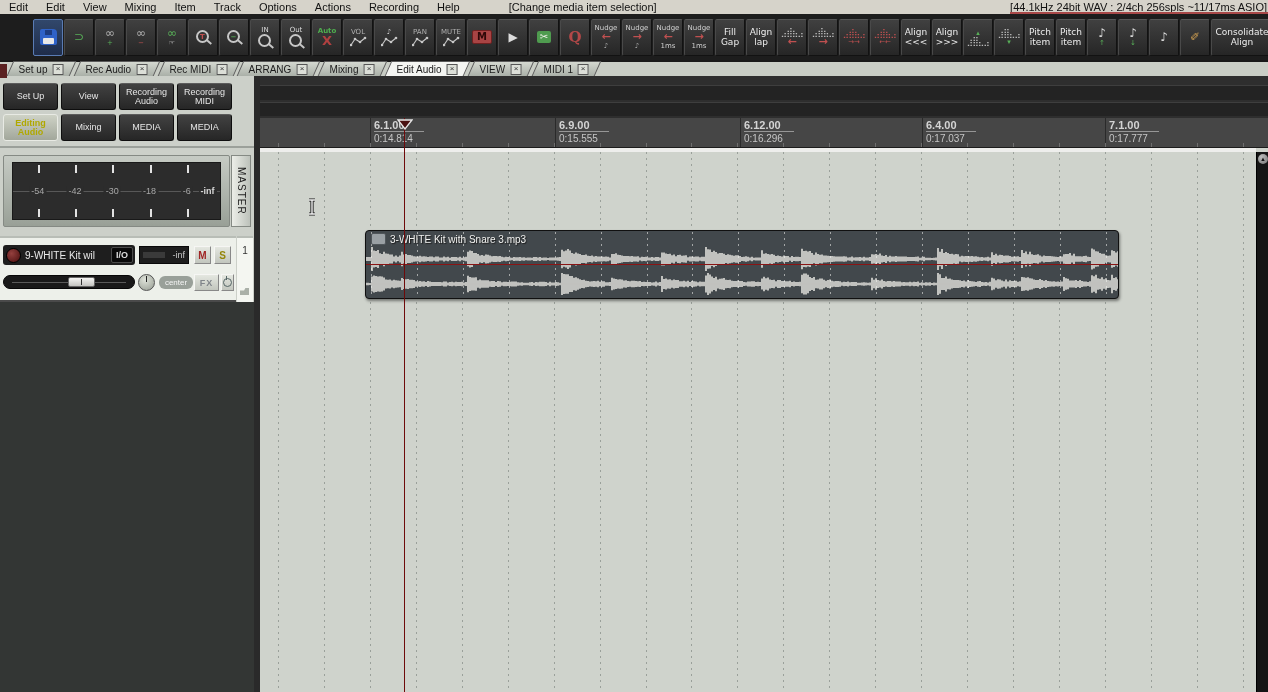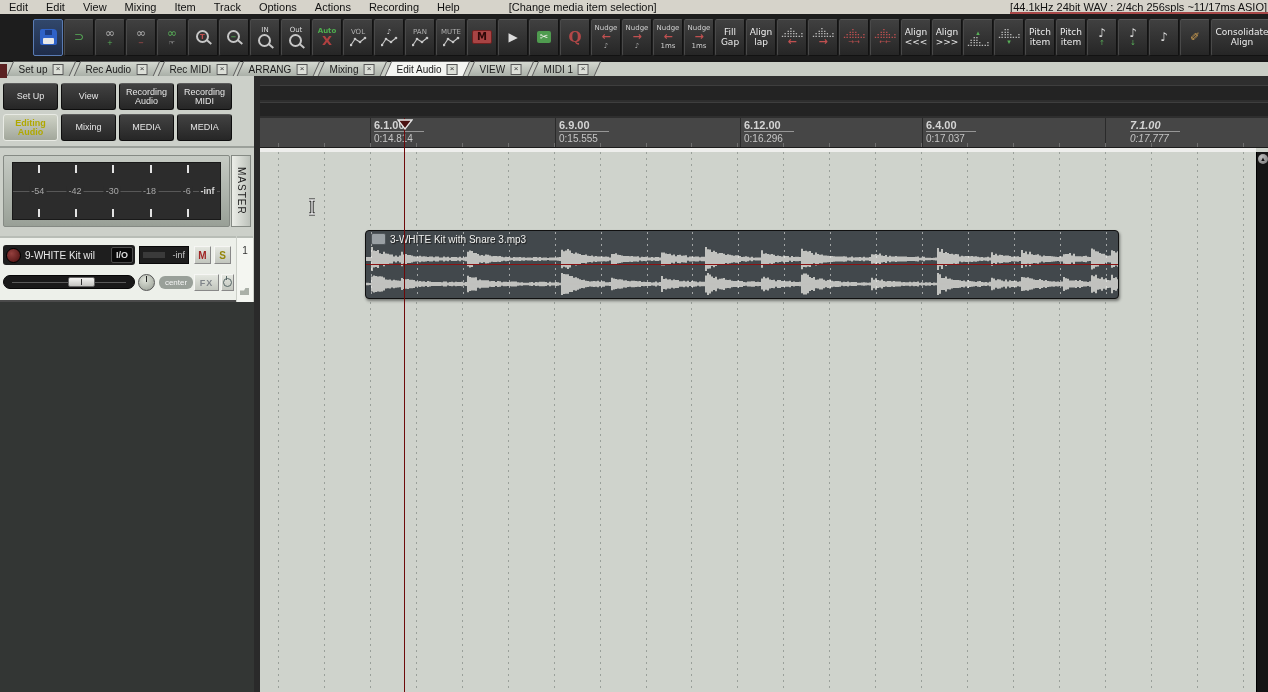--- a/index.html
+++ b/index.html
@@ -490,21 +490,21 @@
       <div class="rmark" style="left: 480px;">
         <span class="rbeat">6.12.00</span>
         <span class="rtime">0:16.296</span>
       </div>
       <div class="rsep" style="left: 662px;"></div>
       <div class="rmark" style="left: 662px;">
         <span class="rbeat">6.4.00</span>
         <span class="rtime">0:17.037</span>
       </div>
       <div class="rsep" style="left: 845px;"></div>
-      <div class="rmark" style="left: 866px; font-style: italic;">
+      <div class="rmark" style="left: 845px;">
         <span class="rbeat">7.1.00</span>
         <span class="rtime">0:17.777</span>
       </div>
       <div class="rtick" style="left: 18px;"></div>
       <div class="rtick" style="left: 64px;"></div>
       <div class="rtick" style="left: 110px;"></div>
       <div class="rtick" style="left: 156px;"></div>
       <div class="rtick" style="left: 202px;"></div>
       <div class="rtick" style="left: 248px;"></div>
       <div class="rtick" style="left: 294px;"></div>

